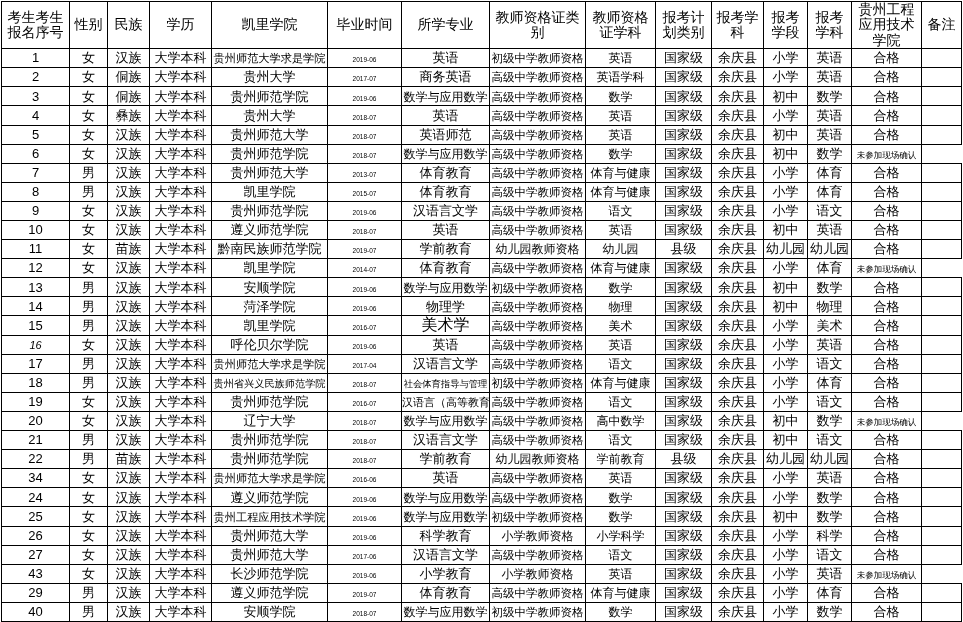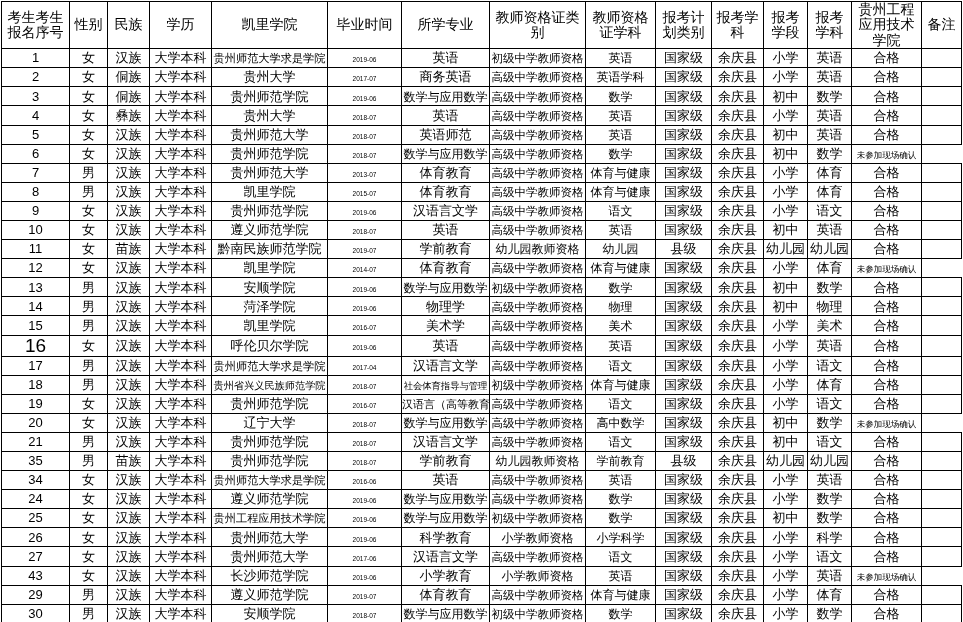--- a/index.html
+++ b/index.html
@@ -371,32 +371,32 @@
         <td><span style="font-size: 13px;">合格</span></td>
         <td><span style="font-size: 13px;"></span></td>
       </tr>
       <tr>
         <td><span style="font-size: 13px;">15</span></td>
         <td><span style="font-size: 13px;">男</span></td>
         <td><span style="font-size: 13px;">汉族</span></td>
         <td><span style="font-size: 13px;">大学本科</span></td>
         <td><span style="font-size: 13px;">凯里学院</span></td>
         <td><span style="font-size: 6.5px;">2016-07</span></td>
-        <td><span style="font-size: 13px;">美术学</span></td>
+        <td><span style="font-size: 16px;">美术学</span></td>
         <td><span style="font-size: 11.5px;">高级中学教师资格</span></td>
         <td><span style="font-size: 12px;">美术</span></td>
         <td><span style="font-size: 13px;">国家级</span></td>
         <td><span style="font-size: 13px;">余庆县</span></td>
         <td><span style="font-size: 13px;">小学</span></td>
         <td><span style="font-size: 13px;">美术</span></td>
         <td><span style="font-size: 13px;">合格</span></td>
         <td><span style="font-size: 13px;"></span></td>
       </tr>
       <tr>
-        <td><span style="font-size: 19px;">16</span></td>
+        <td><span style="font-size: 11px; font-style: italic;">16</span></td>
         <td><span style="font-size: 13px;">女</span></td>
         <td><span style="font-size: 13px;">汉族</span></td>
         <td><span style="font-size: 13px;">大学本科</span></td>
         <td><span style="font-size: 13px;">呼伦贝尔学院</span></td>
         <td><span style="font-size: 6.5px;">2019-06</span></td>
         <td><span style="font-size: 13px;">英语</span></td>
         <td><span style="font-size: 11.5px;">高级中学教师资格</span></td>
         <td><span style="font-size: 12px;">英语</span></td>
         <td><span style="font-size: 13px;">国家级</span></td>
         <td><span style="font-size: 13px;">余庆县</span></td>
@@ -483,21 +483,21 @@
         <td><span style="font-size: 11.5px;">高级中学教师资格</span></td>
         <td><span style="font-size: 12px;">语文</span></td>
         <td><span style="font-size: 13px;">国家级</span></td>
         <td><span style="font-size: 13px;">余庆县</span></td>
         <td><span style="font-size: 13px;">初中</span></td>
         <td><span style="font-size: 13px;">语文</span></td>
         <td><span style="font-size: 13px;">合格</span></td>
         <td><span style="font-size: 13px;"></span></td>
       </tr>
       <tr>
-        <td><span style="font-size: 13px;">35</span></td>
+        <td><span style="font-size: 13px;">22</span></td>
         <td><span style="font-size: 13px;">男</span></td>
         <td><span style="font-size: 13px;">苗族</span></td>
         <td><span style="font-size: 13px;">大学本科</span></td>
         <td><span style="font-size: 13px;">贵州师范学院</span></td>
         <td><span style="font-size: 6.5px;">2018-07</span></td>
         <td><span style="font-size: 13px;">学前教育</span></td>
         <td><span style="font-size: 12px;">幼儿园教师资格</span></td>
         <td><span style="font-size: 12px;">学前教育</span></td>
         <td><span style="font-size: 13px;">县级</span></td>
         <td><span style="font-size: 13px;">余庆县</span></td>
@@ -618,21 +618,21 @@
         <td><span style="font-size: 11.5px;">高级中学教师资格</span></td>
         <td><span style="font-size: 12px;">体育与健康</span></td>
         <td><span style="font-size: 13px;">国家级</span></td>
         <td><span style="font-size: 13px;">余庆县</span></td>
         <td><span style="font-size: 13px;">小学</span></td>
         <td><span style="font-size: 13px;">体育</span></td>
         <td><span style="font-size: 13px;">合格</span></td>
         <td><span style="font-size: 13px;"></span></td>
       </tr>
       <tr>
-        <td><span style="font-size: 13px;">30</span></td>
+        <td><span style="font-size: 13px;">40</span></td>
         <td><span style="font-size: 13px;">男</span></td>
         <td><span style="font-size: 13px;">汉族</span></td>
         <td><span style="font-size: 13px;">大学本科</span></td>
         <td><span style="font-size: 13px;">安顺学院</span></td>
         <td><span style="font-size: 6.5px;">2018-07</span></td>
         <td><span style="font-size: 12px;">数学与应用数学</span></td>
         <td><span style="font-size: 11.5px;">初级中学教师资格</span></td>
         <td><span style="font-size: 12px;">数学</span></td>
         <td><span style="font-size: 13px;">国家级</span></td>
         <td><span style="font-size: 13px;">余庆县</span></td>

